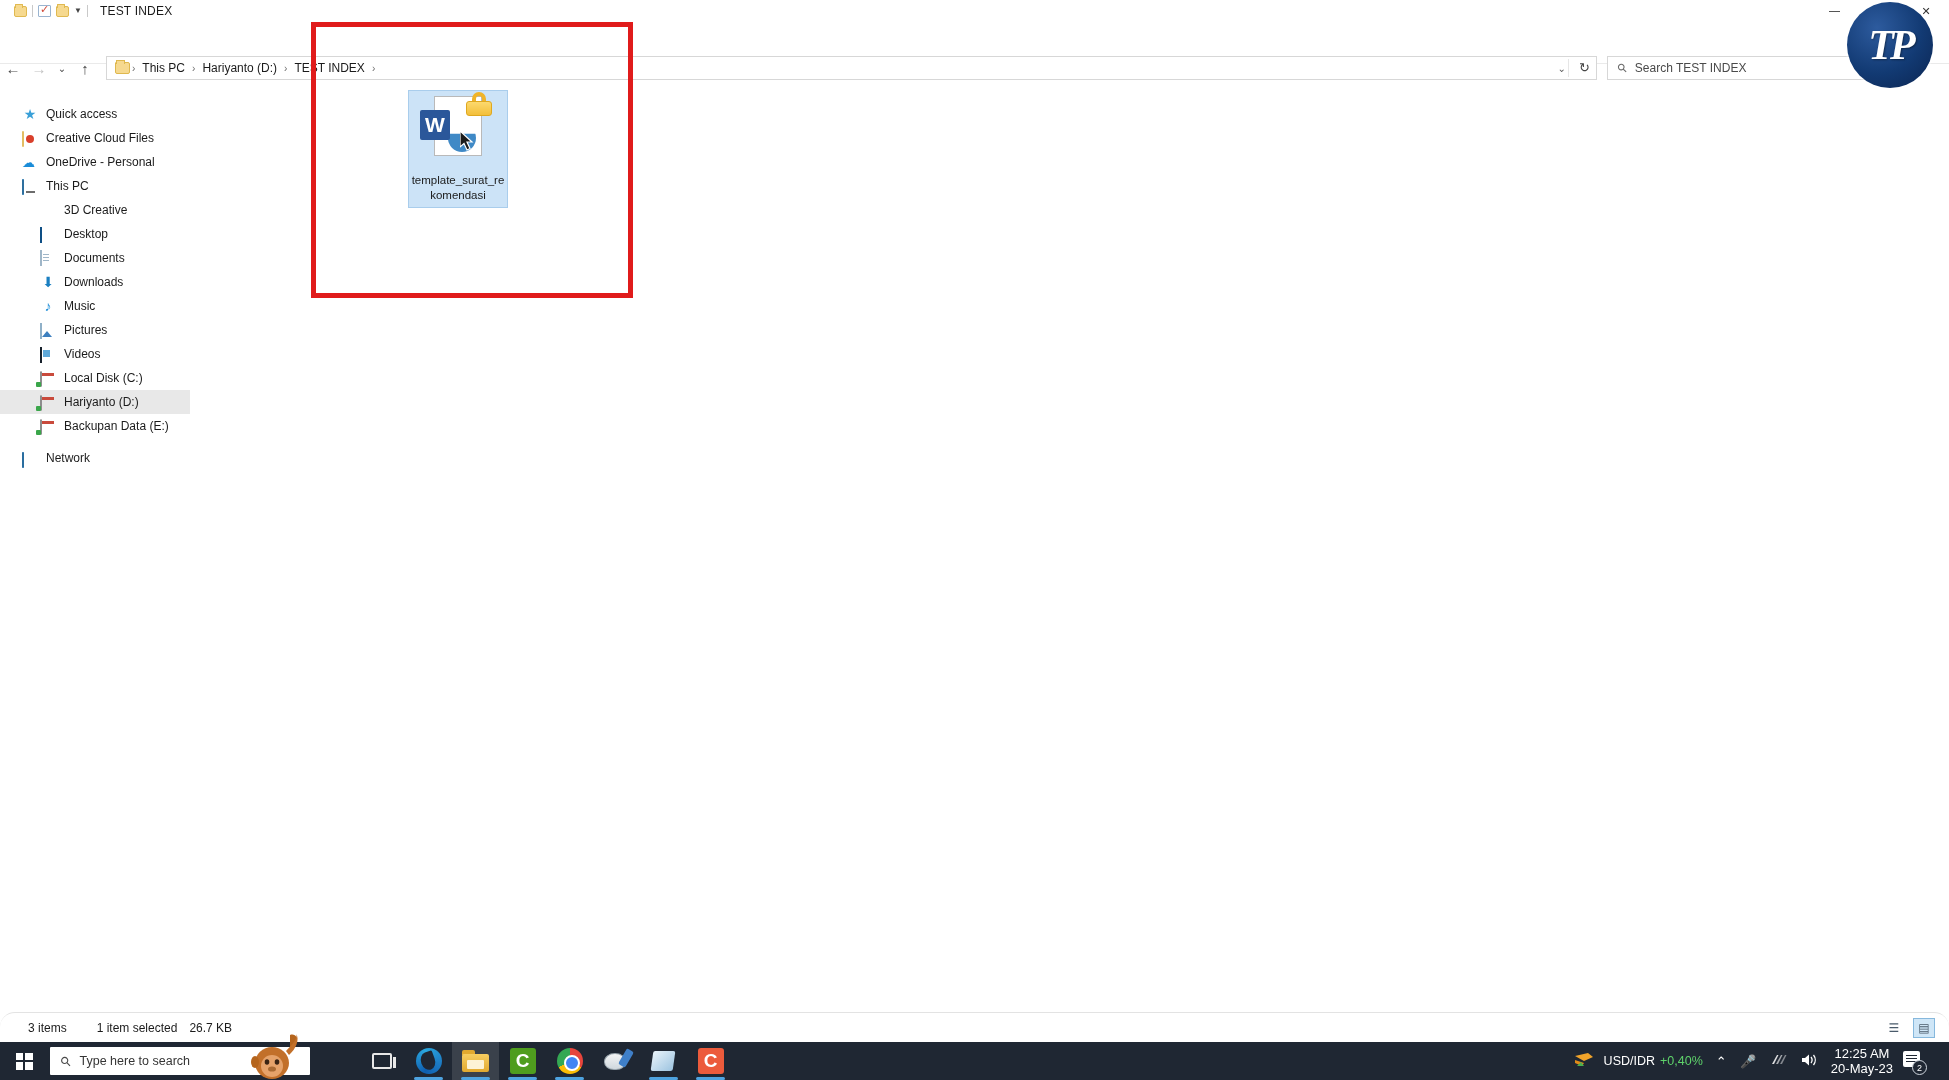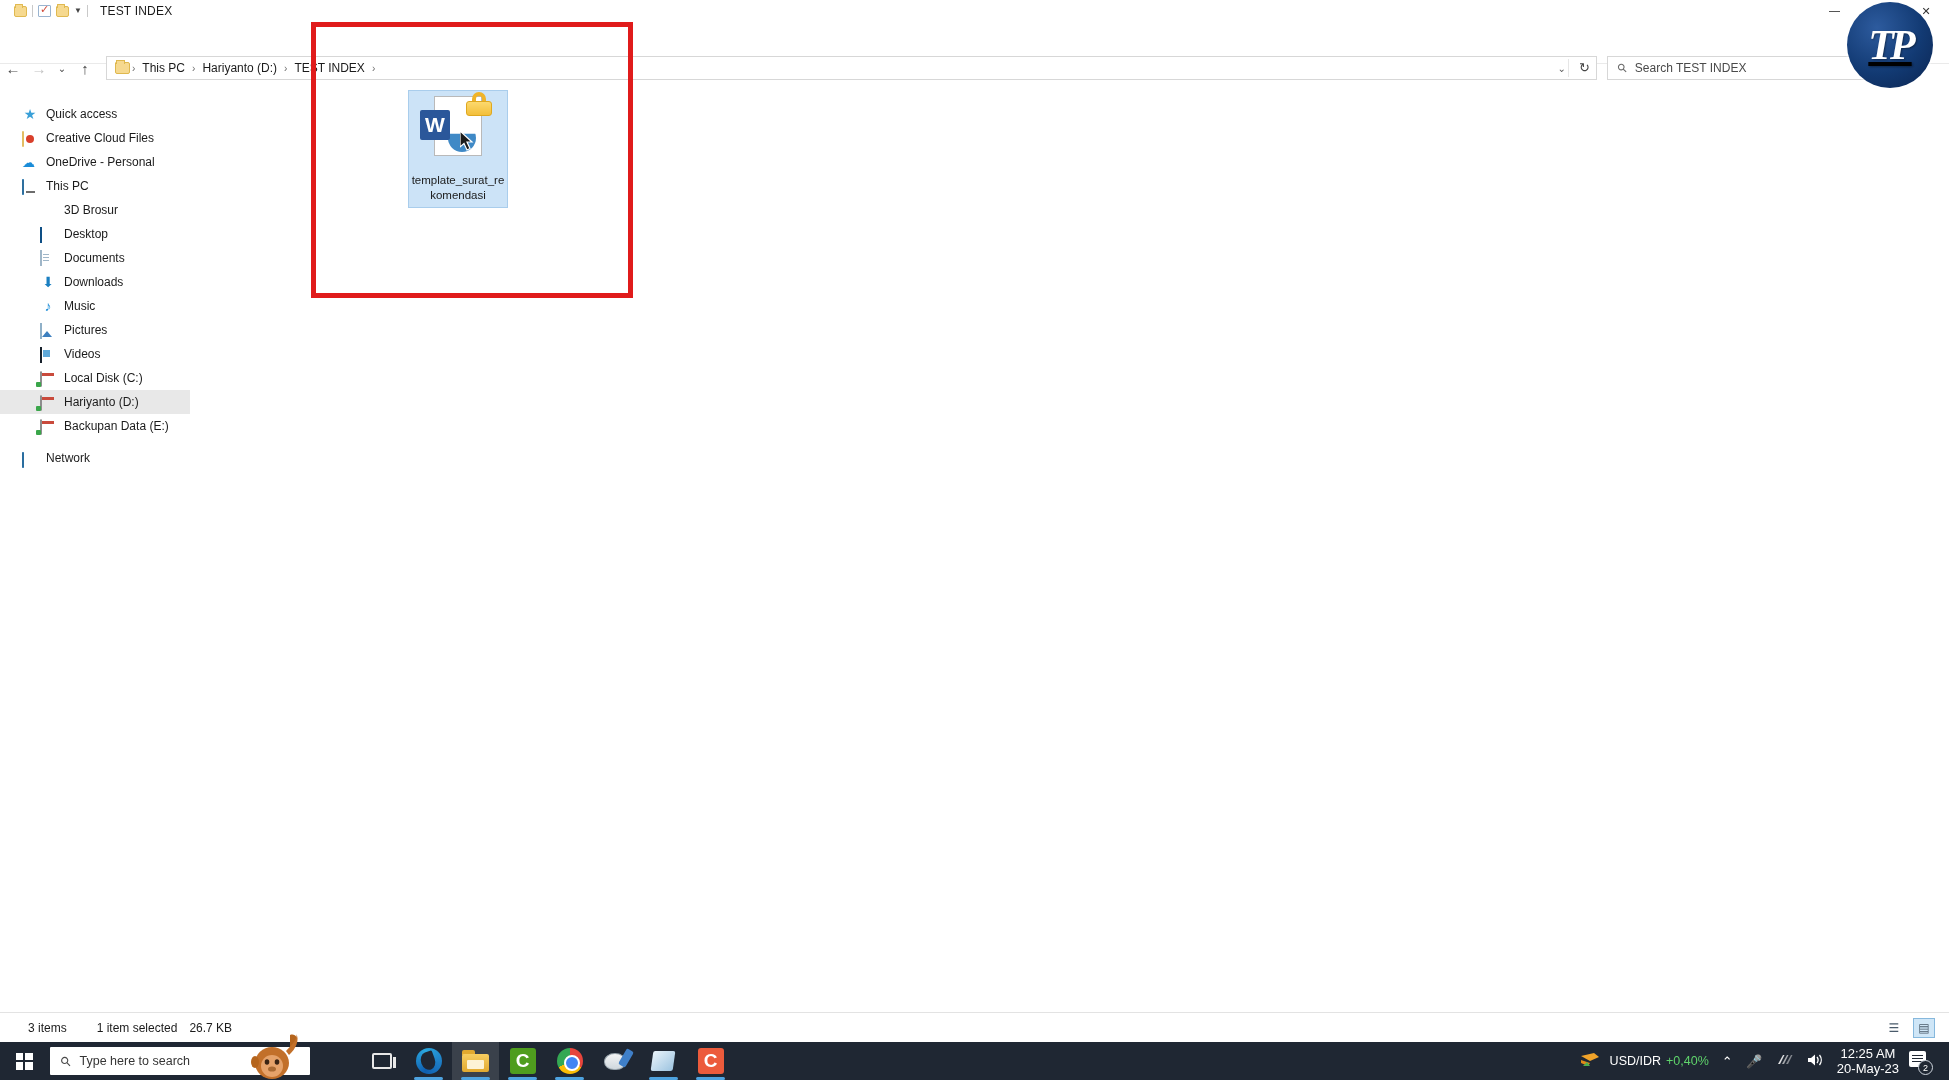--- a/index.html
+++ b/index.html
@@ -274,21 +274,21 @@
   }
   .lock .body {
     position: absolute; left: 0; top: 9px; width: 26px; height: 15px;
     background: linear-gradient(#fcd96e,#f3bf3a); border: 1px solid #dfa81f; border-radius: 3px;
   }
 
   
   .statusbar {
     position: absolute; left: 0; bottom: 0; width: 100%; height: 30px;
     border-top: 1px solid #e3e3e3; background: #ffffff;
-    display: flex; align-items: center;
+    display: flex; align-items: center; border-radius: 15px;
   }
   .status-text { font-size: 12px; color: #1b1b1b; }
   .st1 { margin-left: 28px; }
   .st2 { margin-left: 30px; }
   .st3 { margin-left: 12px; }
   .view-toggles {
     position: absolute; right: 14px; display: flex; gap: 8px; align-items: center;
   }
   .vt {
     width: 22px; height: 20px; display: flex; align-items: center; justify-content: center;
@@ -302,21 +302,20 @@
     border: 5px solid #e01b1b; z-index: 40; pointer-events: none;
   }
 
   
   .watermark {
     position: absolute; right: 16px; top: 2px; width: 86px; height: 86px;
     border-radius: 50%;
     background: radial-gradient(circle at 35% 30%, #2d5b9e 0%, #123a73 55%, #0b2450 100%);
     z-index: 45; display: flex; align-items: center; justify-content: center;
     box-shadow: 0 0 0 2px rgba(255,255,255,.35);
-    text-decoration: underline;
   }
   .watermark .tp {
     color: #ffffff; font-family: "Liberation Serif", serif; font-style: italic;
     font-size: 42px; font-weight: bold; letter-spacing: -4px; line-height: 1;
     text-shadow: 1px 1px 2px rgba(0,0,0,.4);
   }
 
   
   .taskbar {
     position: absolute; left: 0; bottom: 0; width: 1949px; height: 38px;
@@ -410,21 +409,21 @@
   .store-ico {
     width: 24px; height: 24px; position: relative;
   }
   .store-ico .bag {
     position: absolute; left: 0; top: 2px; width: 22px; height: 20px;
     background: linear-gradient(135deg,#e9f3fa,#9dc4e0); border-radius: 2px;
     transform: skewX(-8deg);
   }
   .tray {
     position: absolute; right: 0; bottom: 0; height: 38px; display: flex; align-items: center;
-    padding-right: 14px;
+    padding-right: 20px;
   }
   .tray-item { display: flex; align-items: center; padding: 0 6px; height: 38px; }
   .tray-txt { color: #ffffff; font-size: 12.5px; }
   .tray-gain { color: #5fd36b; font-size: 12.5px; margin-left: 5px; }
   .tray-ico { color: #ffffff; font-size: 13px; margin: 0 7px; }
   .clock {
     color: #ffffff; font-size: 13px; line-height: 15px; text-align: center;
     margin: 0 10px 0 6px;
   }
   .notif {
@@ -511,21 +510,21 @@
       <div class="nav-item">
         <span class="nav-ico ico-cloud">☁</span>
         <span>OneDrive - Personal</span>
       </div>
       <div class="nav-item">
         <span class="nav-ico"><span class="ico-pc"></span></span>
         <span>This PC</span>
       </div>
       <div class="nav-item indent">
         <span class="nav-ico"><span class="ico-3d"></span></span>
-        <span>3D Brosur</span>
+        <span>3D Creative</span>
       </div>
       <div class="nav-item indent">
         <span class="nav-ico"><span class="ico-desk"></span></span>
         <span>Desktop</span>
       </div>
       <div class="nav-item indent">
         <span class="nav-ico"><span class="ico-doc"></span></span>
         <span>Documents</span>
       </div>
       <div class="nav-item indent">

